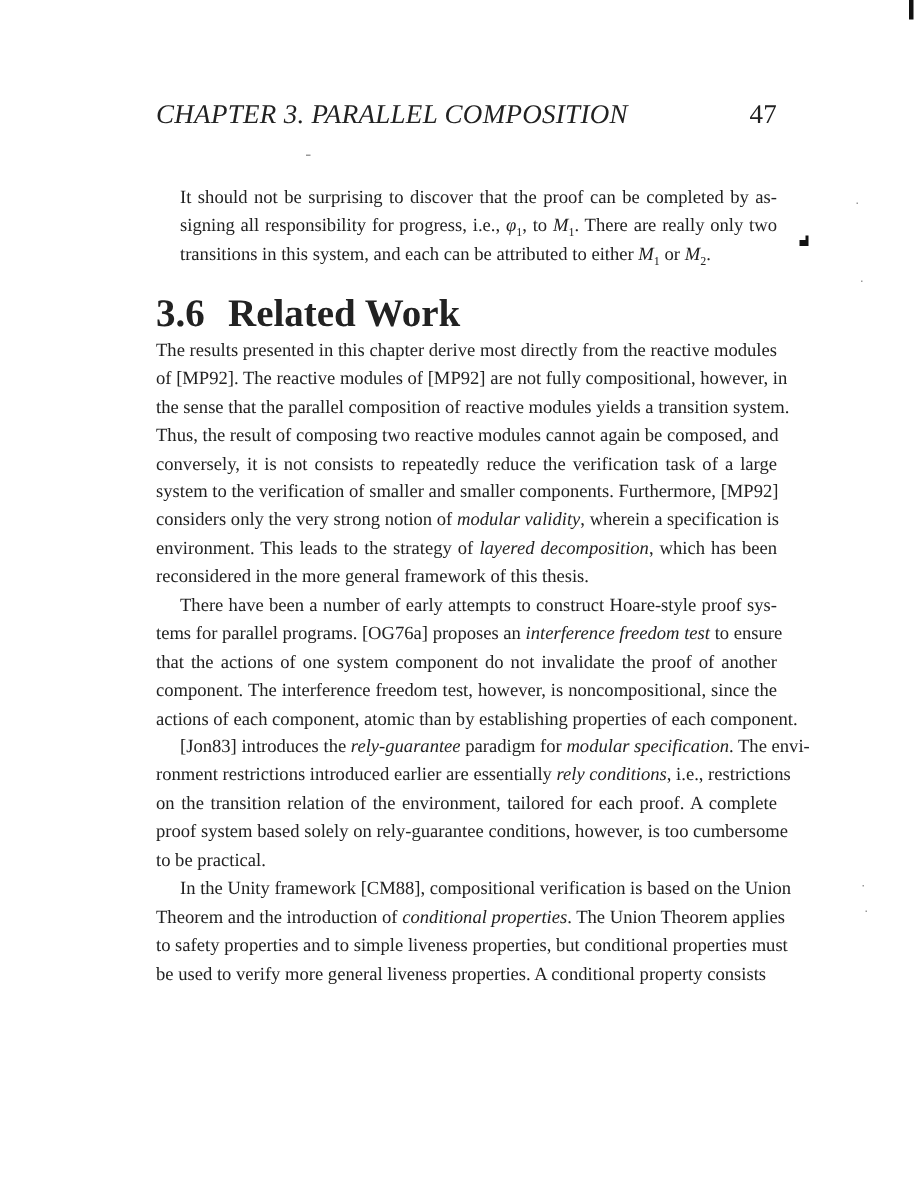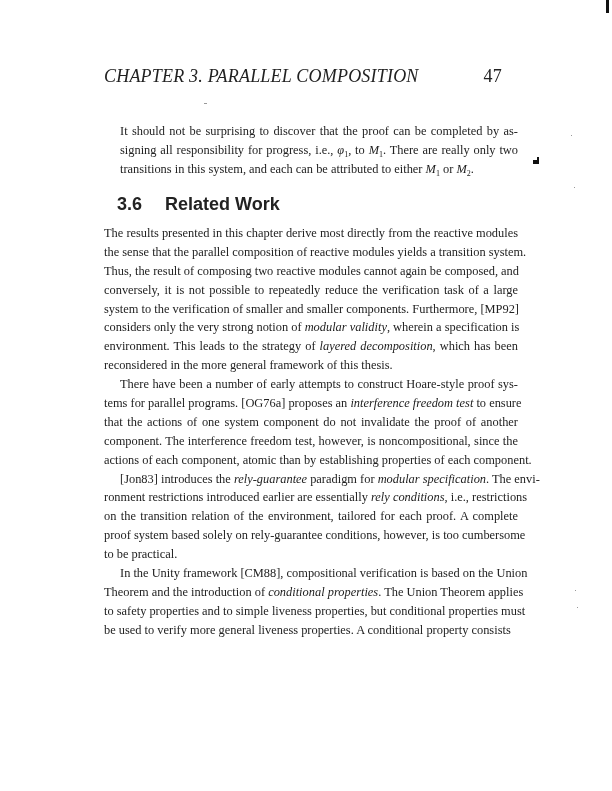--- a/index.html
+++ b/index.html
@@ -5,30 +5,30 @@
   html, body { margin: 0; padding: 0; background: #ffffff; }
   body { width: 612px; height: 791px; position: relative; overflow: hidden;
          font-family: "DejaVu Serif", "Liberation Serif", serif; color: #222; }
   .page { position: absolute; left: 0; top: 0; width: 612px; height: 791px; background: #fff; }
   .scan-mark { position: absolute; left: 606px; top: 0; width: 3px; height: 13px; background: #111; }
   .speck { position: absolute; background: #999; width: 1px; height: 1px; }
   .running-head { position: absolute; left: 104px; top: 66px; width: 414px; height: 16px;
                   font-family: "Liberation Serif", serif; font-style: italic; font-size: 18px;
                   letter-spacing: 0.2px; }
   .running-head .title { position: absolute; left: 0; top: 0; }
-  .running-head .num { position: absolute; right: 16px; top: 0; font-style: normal; }
+  .running-head .num { position: absolute; right: 0; top: 0; font-style: normal; }
   .text { position: absolute; left: 104px; width: 414px;
           font-family: "Liberation Serif", serif; font-size: 12.4px; }
   .line { height: 18.9px; line-height: 18.9px; white-space: nowrap;
           text-align: justify; text-align-last: justify; }
   .line.last { text-align-last: left; }
   .line.indent { padding-left: 16px; }
   .intro { left: 120px; width: 398px; top: 122px; }
-  .section-heading { position: absolute; left: 117px; top: 194px;
-                     font-family: Liberation Sans, sans-serif; font-weight: bold; font-size: 18px; }
+  .section-heading { position: absolute; left: 104px; top: 194px;
+                     font-family: Liberation Serif, serif; font-weight: bold; font-size: 26px; }
   .section-heading .sec-num { display: inline-block; width: 48px; }
   .body { top: 224px; }
   .qed { position: absolute; left: 533px; top: 160px; width: 6px; height: 4px; background: #111; }
   .qed::before { content: ""; position: absolute; left: 4px; top: -3px; width: 2px; height: 3px; background: #111; }
   i, em { font-style: italic; }
 </style>
 </head>
 <body>
 
 <div class="page">
@@ -51,23 +51,24 @@
     </div>
   <div class="qed"></div>
 
   <div class="section-heading">
     <span class="sec-num">3.6</span><span>Related Work</span>
   </div>
 
   <div class="text body" id="body">
       <div>
         <div class="line">The results presented in this chapter derive most directly from the reactive modules</div>
+        <div class="line">of [MP92].  The reactive modules of [MP92] are not fully compositional, however, in</div>
         <div class="line">the sense that the parallel composition of reactive modules yields a transition system.</div>
         <div class="line">Thus, the result of composing two reactive modules cannot again be composed, and</div>
-        <div class="line">conversely, it is not possible to repeatedly reduce the verification task of a large</div>
+        <div class="line">conversely, it is not consists to repeatedly reduce the verification task of a large</div>
         <div class="line">system to the verification of smaller and smaller components.  Furthermore, [MP92]</div>
         <div class="line">considers only the very strong notion of <i>modular validity</i>, wherein a specification is</div>
         <div class="line">environment.  This leads to the strategy of <i>layered decomposition</i>, which has been</div>
         <div class="line last">reconsidered in the more general framework of this thesis.</div>
       </div>
       <div>
         <div class="line indent">There have been a number of early attempts to construct Hoare-style proof sys-</div>
         <div class="line">tems for parallel programs.  [OG76a] proposes an <i>interference freedom test</i> to ensure</div>
         <div class="line">that the actions of one system component do not invalidate the proof of another</div>
         <div class="line">component.  The interference freedom test, however, is noncompositional, since the</div>

